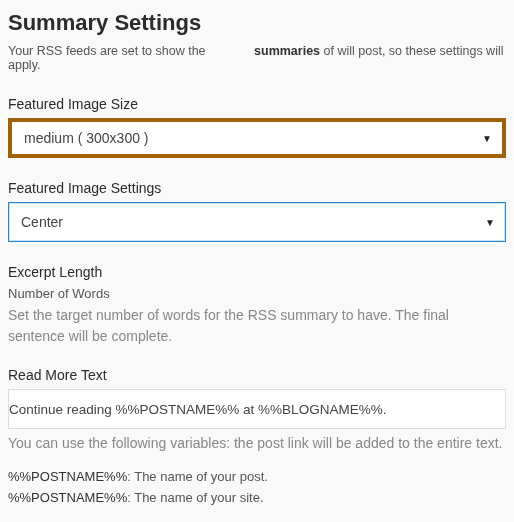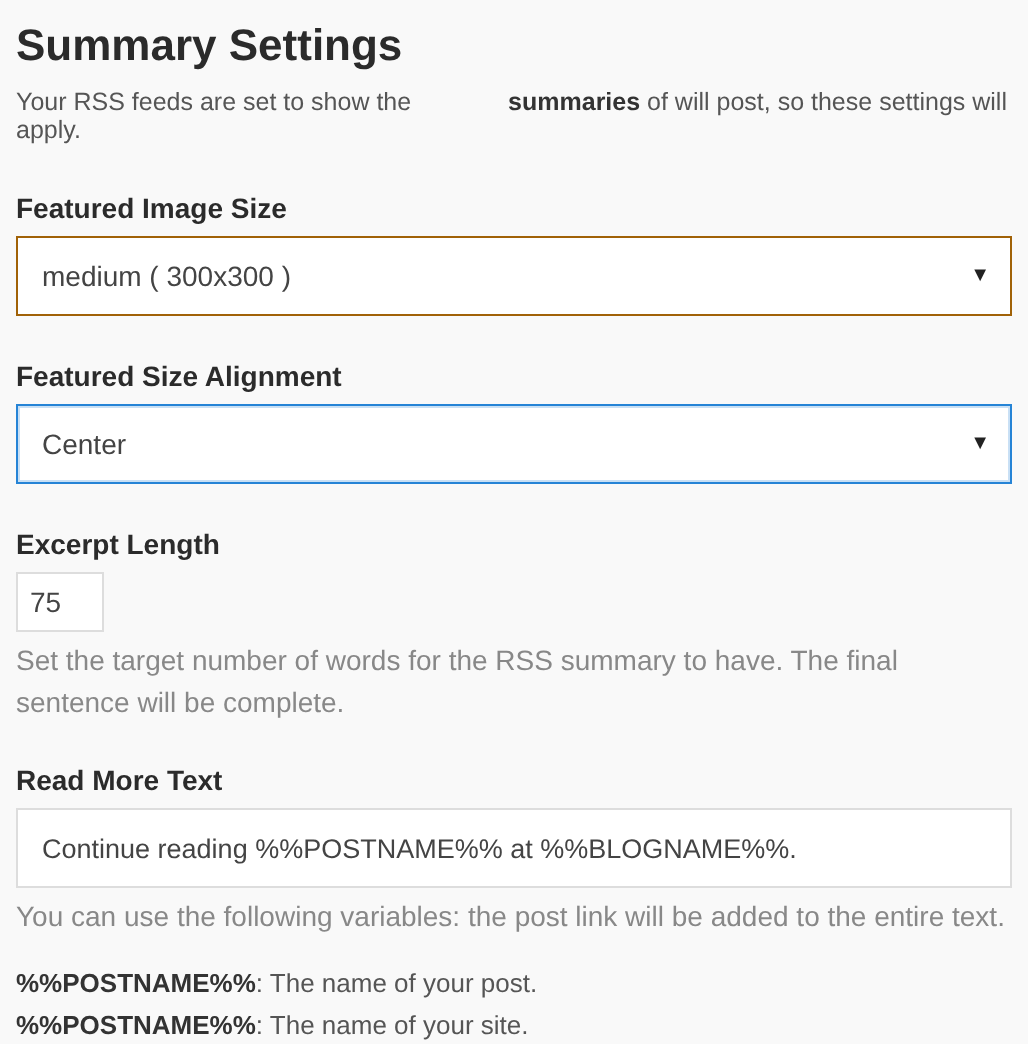--- a/index.html
+++ b/index.html
@@ -18,28 +18,28 @@
     margin-bottom: 8px;
   }
   .intro {
     font-size: 12.5px;
     color: #555;
     margin-bottom: 24px;
   }
   .intro b { font-weight: 700; color: #333; margin-left: 45px; }
   .field-label {
     font-size: 14px;
-    font-weight: 700;
+    font-weight: 400;
     color: #2b2b2b;
     margin-bottom: 6px;
   }
   .select-wrap {
     position: relative;
     background: #fff;
-    border: 1px solid #a16207;
+    border: 4px solid #a16207;
     height: 40px;
     display: flex;
     align-items: center;
     padding: 0 28px 0 12px;
     font-size: 14px;
     color: #444;
     margin-bottom: 22px;
   }
   .select-wrap.focused {
     border: 1px solid #2684d6;
@@ -79,64 +79,64 @@
     font-size: 14px;
     line-height: 1.5;
     margin-bottom: 20px;
     margin-top: 4px;
   }
   .text-input {
     width: 100%;
     height: 40px;
     border: 1px solid #ddd;
     background: #fff;
-    padding: 0 12px;
+    padding: 0 0;
     font-size: 13.5px;
     color: #444;
     font-family: inherit;
     margin-bottom: 6px;
   }
   .var-help {
     color: #888;
     font-size: 14px;
     margin-bottom: 18px;
   }
   .var-line {
     font-size: 13px;
     color: #555;
     margin-bottom: 6px;
   }
-  .var-line b { font-weight: 700; color: #333; }
+  .var-line b { font-weight: 400; color: #333; }
 </style>
 </head>
 <body>
 
 
 
 <div class="section-title">Summary Settings</div>
 
 <div class="intro">
   <span>Your RSS feeds are set to show the </span><b>summaries</b><span> of will post, so these settings will apply.</span>
 </div>
 
 <div class="field-label">Featured Image Size</div>
 <div class="select-wrap">
   <span>medium ( 300x300 )</span>
   <span class="select-arrow">▼</span>
 </div>
 
-<div class="field-label">Featured Size Alignment</div>
+<div class="field-label">Featured Image Settings</div>
 <div class="select-wrap focused">
   <span>Center</span>
   <span class="select-arrow">▼</span>
 </div>
 
 <div class="field-label">Excerpt Length</div>
 <div class="row-inline">
-  <input class="num-input" type="text" value="75" style="">
+  <span class="inline-label">Number of Words</span>
 </div>
 <div class="help-italic">Set the target number of words for the RSS summary to have. The final sentence will be complete.</div>
 
 <div class="field-label">Read More Text</div>
 <input class="text-input" type="text" value="Continue reading %%POSTNAME%% at %%BLOGNAME%%." style="">
 <div class="var-help">You can use the following variables: the post link will be added to the entire text.</div>
 
 <div class="var-line">
   <b>%%POSTNAME%%</b><span>: The name of your post.</span>
 </div>

